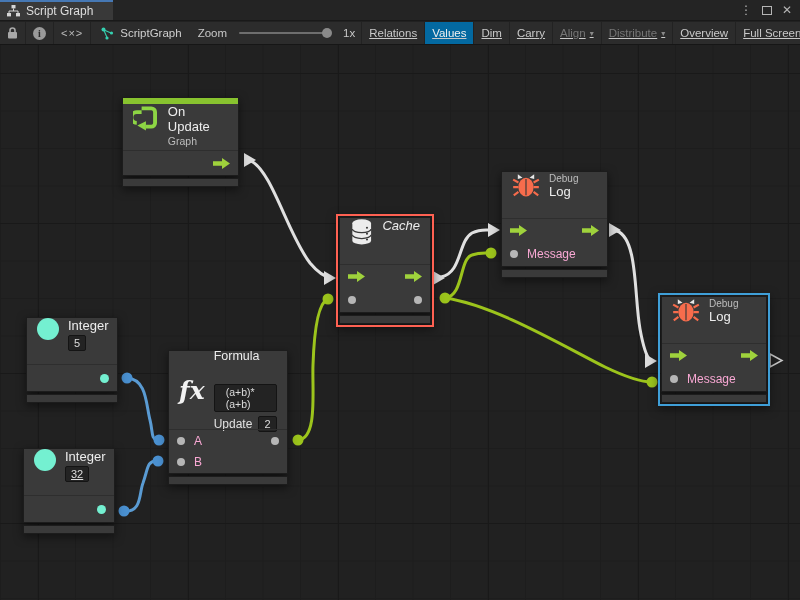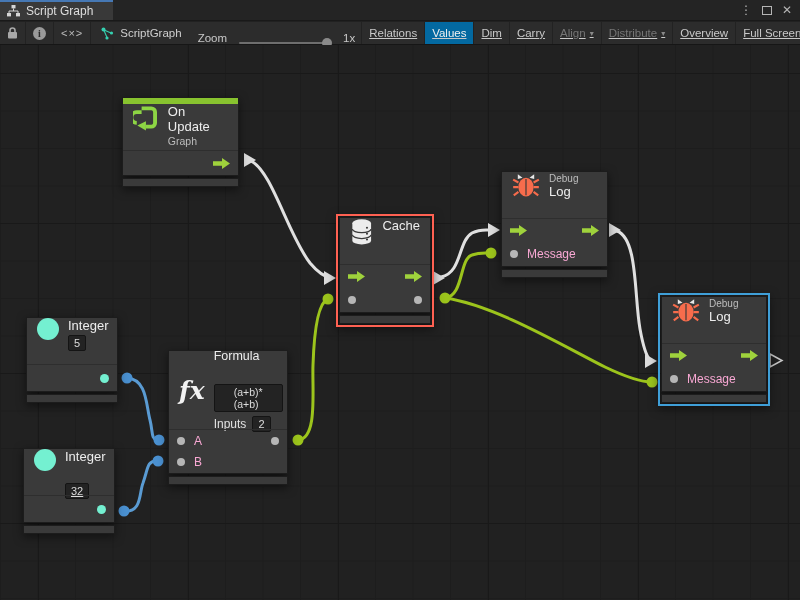--- a/index.html
+++ b/index.html
@@ -20,21 +20,21 @@
   .toolbar { position:absolute; left:0; top:22px; width:800px; height:23px; background:#2c2c2c;
              display:flex; align-items:stretch; color:#c8c8c8; font-size:11.5px; border-bottom:1px solid #161616; }
   .tbtn { display:flex; align-items:center; justify-content:center; padding:0 7px;
           border-right:1px solid #222; white-space:nowrap; cursor:default; }
   .tbtn.left-ico { width:28px; }
   .tbtn.code { width:86px; color:#bdbdbd; letter-spacing:1px; font-size:11px; }
   .tbtn.active { background:#0369a1; color:#f0f0f0; }
   .tbtn.disabled { color:#757575; }
   .tbtn .caret { font-size:8px; margin-left:4px; color:#8a8a8a; }
   .graphsec { display:flex; align-items:center; gap:6px; padding:0 10px 0 10px; color:#cfcfcf; }
-  .zoomsec { display:flex; align-items:flex-end; gap:12px; padding:0 6px; }
+  .zoomsec { display:flex; align-items:center; gap:12px; padding:0 6px; }
   .slider { position:relative; width:92px; height:2px; background:#6e6e6e; border-radius:1px; }
   .knob { position:absolute; right:-1px; top:-4px; width:10px; height:10px; border-radius:50%; background:#8a8a8a; }
   .rightbtns { margin-left:auto; display:flex; align-items:stretch;text-decoration:underline; }
   .lockglyph,.infoglyph { display:flex; align-items:center; justify-content:center; }
   .infocircle { width:13px; height:13px; border-radius:50%; background:#9a9a9a; color:#2b2b2b;
                 font-weight:bold; font-size:10px; display:flex; align-items:center; justify-content:center;
                 font-family:"Liberation Serif", serif; }
 
   
   .canvas { position:absolute; left:0; top:45px; width:800px; height:555px; background:#212121;
@@ -217,21 +217,21 @@
             <polygon points="0,3.2 9,3.2 9,0 17,5.5 9,11 9,7.8 0,7.8" fill="#9fd23c"></polygon>
           </svg>
         </div>
       </div>
       <div class="nfoot"></div>
     </div>
 
     <div class="node sel-red" style="left:339px; top:172px; width:92px;">
       <div class="outline"></div>
       <div class="blk">
-        <div class="hdr" style="height:46px;">
+        <div class="hdr" style="height:46px;font-style:italic;">
           <svg width="25" height="28" viewBox="0 0 20 22">
             <ellipse cx="10" cy="3.4" rx="8" ry="3.2" fill="#ececec"></ellipse>
             <path d="M2 3.4 V18.4 A8 3.2 0 0 0 18 18.4 V3.4" fill="#ececec"></path>
             <path d="M2 8.4 A8 3.2 0 0 0 18 8.4 M2 13.4 A8 3.2 0 0 0 18 13.4" stroke="#3a3a3a" stroke-width="1.1" fill="none"></path>
             <circle cx="14.5" cy="7.4" r="0.9" fill="#3a3a3a"></circle>
               <circle cx="14.5" cy="12.4" r="0.9" fill="#3a3a3a"></circle>
               <circle cx="14.5" cy="17.4" r="0.9" fill="#3a3a3a"></circle>
           </svg>
           <div class="titles">
               <div class="t">Cache</div>
@@ -335,39 +335,39 @@
       </div>
       <div class="nfoot"></div>
     </div>
 
     <div class="node" style="left:23px; top:403px; width:92px;">
       <div class="blk">
         <div class="hdr" style="height:46px;">
           <span class="tealcircle"></span>
           <div class="titles">
             <div class="t">Integer</div>
-            <span class="vbox" style="margin-top:19px;text-decoration:underline;">32</span>
+            <span class="vbox" style="margin-top:2px;text-decoration:underline;">32</span>
           </div>
         </div>
         <div class="prow" style="height:27px; justify-content:flex-end;">
           <span class="dot teal"></span>
         </div>
       </div>
       <div class="nfoot"></div>
     </div>
 
     <div class="node" style="left:168px; top:305px; width:120px;">
       <div class="blk">
         <div class="hdr" style="height:78px; align-items:center;">
           <span class="fxglyph">fx</span>
           <div class="titles">
             <div class="t" style="font-size:12.5px;">Formula</div>
-            <span class="vbox" style="margin-top:21px; font-size:10.5px; padding:1px 19px;">(a+b)*(a+b)</span>
+            <span class="vbox" style="margin-top:21px; font-size:10.5px; padding:1px 11px;">(a+b)*(a+b)</span>
             <div class="inputsrow">
-              <span>Inputs</span>
+              <span>Update</span>
               <span class="vbox">2</span>
             </div>
           </div>
         </div>
         <div class="prow" style="height:22px;">
           <span class="dot"></span>
           <span class="plabel">A</span>
           <span class="spacer"></span>
           <span class="dot"></span>
         </div>

